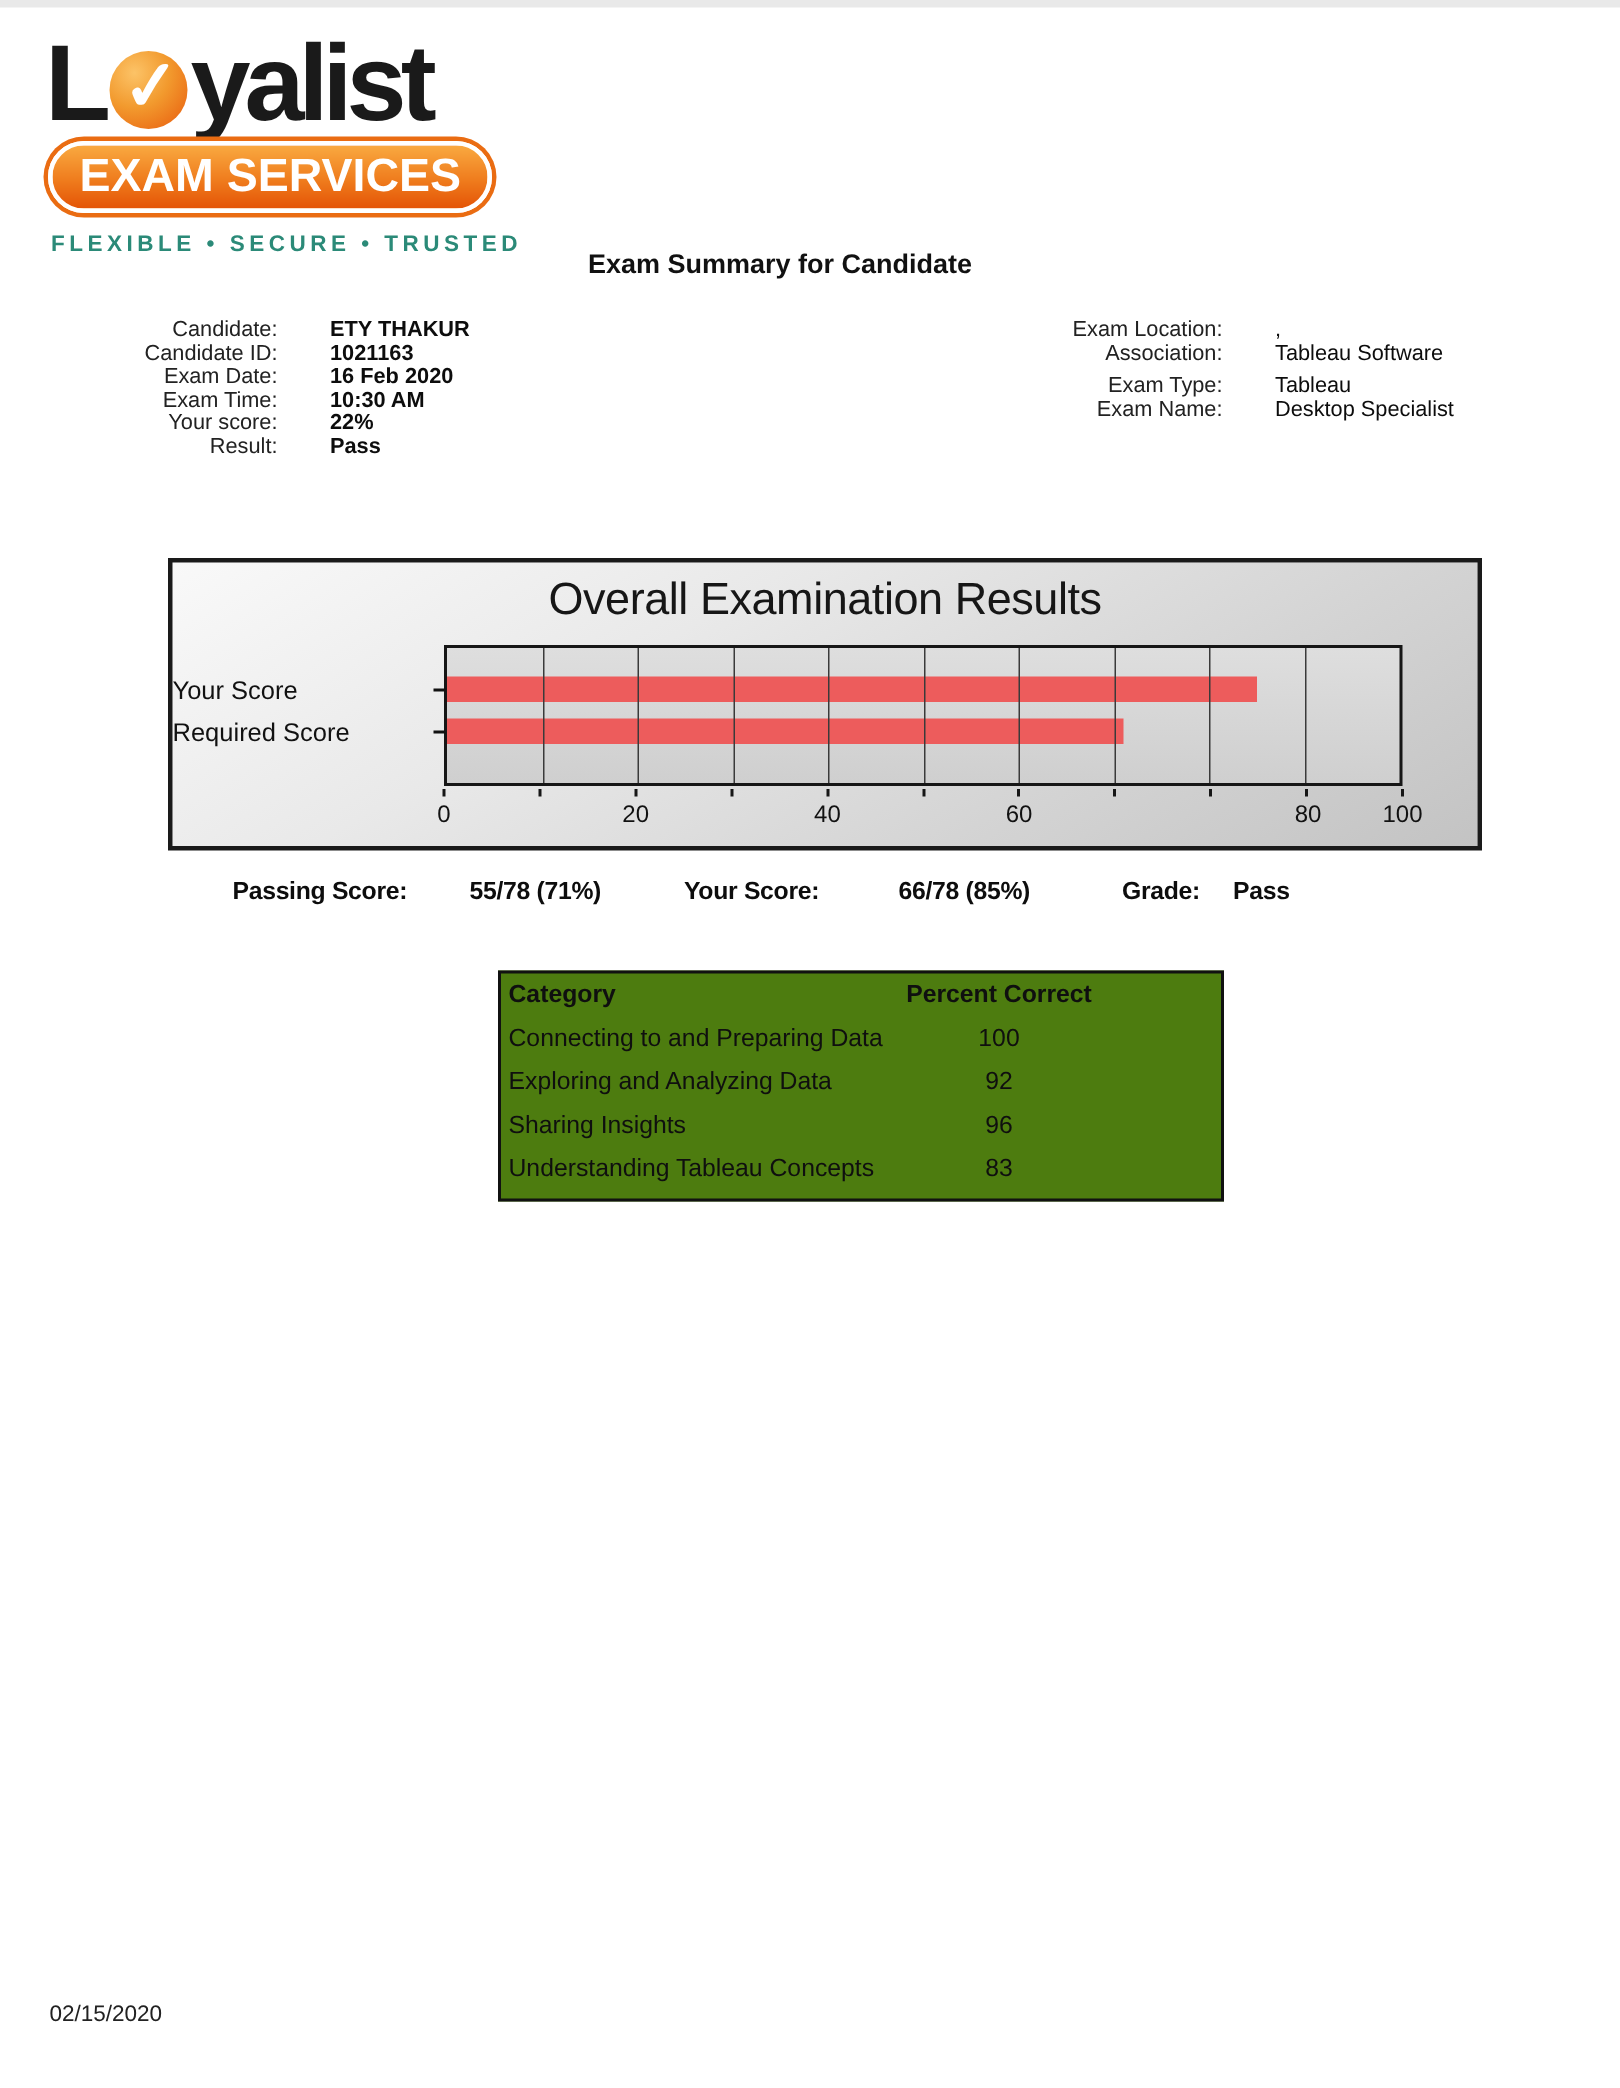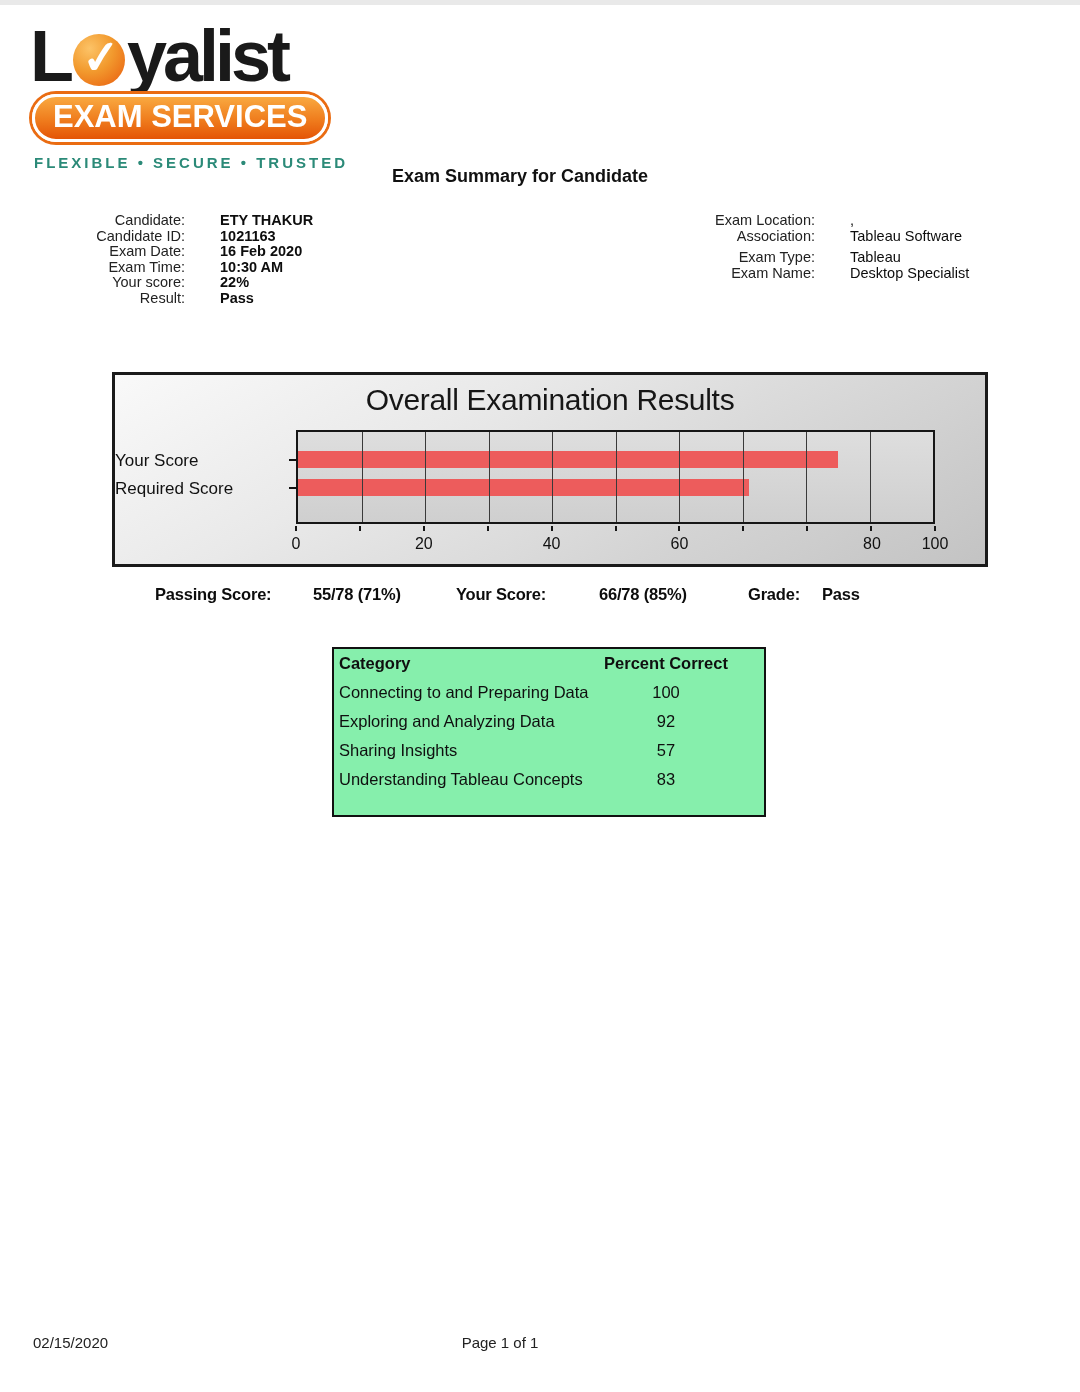--- a/index.html
+++ b/index.html
@@ -49,21 +49,21 @@
   .bar2 { top:47px; }
   .ylabel { position:absolute; left:0; width:172px; text-align:left; font-size:17px; color:#111; line-height:17px; }
   .ytick { position:absolute; left:174px; width:8px; height:2px; background:#111; }
   .xtick-label { position:absolute; top:160px; transform:translateX(-50%); font-size:16px; color:#111; }
   .xtick-mark { position:absolute; width:2px; height:5px; background:#161616; transform:translateX(-50%); }
 
   
   .score-line span { position:absolute; top:585px; font-size:16.5px; font-weight:bold; color:#0d0d0d; letter-spacing:-0.2px; white-space:nowrap; }
 
   
-  .cat-table { position:absolute; left:332px; top:647px; width:434px; border:2px solid #111; padding:3px 0 26px 5px; background:#86efac; }
+  .cat-table { position:absolute; left:332px; top:647px; width:484px; border:2px solid #111; padding:3px 0 10px 5px; background:#4d7c0f; }
   .trow { display:flex; margin-top:9px; }
   .trow.head { margin-top:1px; }
   .cell-cat { width:252px; font-size:16.5px; line-height:20px; color:#0f0f0f; }
   .cell-pct { width:150px; text-align:center; font-size:16.5px; line-height:20px; color:#0f0f0f; }
   .head .cell-cat, .head .cell-pct { font-weight:bold; }
 
   
   .footer-date { position:absolute; left:33px; top:1334px; font-size:15px; color:#222; }
   .footer-page { position:absolute; left:0; top:1334px; width:1000px; text-align:center; font-size:15px; color:#222; }
 </style>
@@ -192,23 +192,22 @@
     <div class="trow">
       <span class="cell-cat">Connecting to and Preparing Data</span>
       <span class="cell-pct">100</span>
     </div>
     <div class="trow">
       <span class="cell-cat">Exploring and Analyzing Data</span>
       <span class="cell-pct">92</span>
     </div>
     <div class="trow">
       <span class="cell-cat">Sharing Insights</span>
-      <span class="cell-pct">57</span>
+      <span class="cell-pct">96</span>
     </div>
     <div class="trow">
       <span class="cell-cat">Understanding Tableau Concepts</span>
       <span class="cell-pct">83</span>
     </div>
   </div>
 
   <div class="footer-date">02/15/2020</div>
-  <div class="footer-page">Page 1 of 1</div>
 </div>
 
 </body></html>

